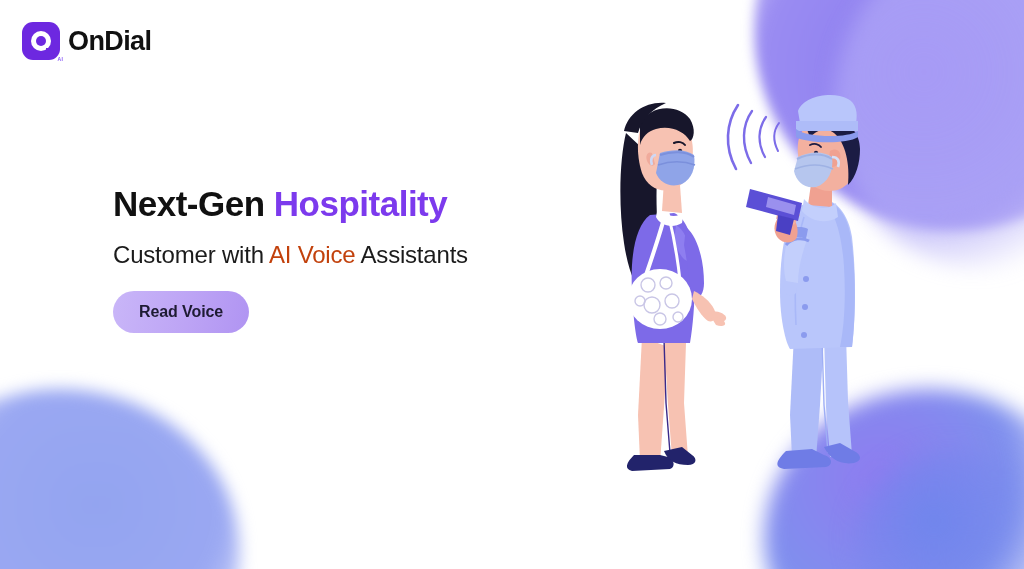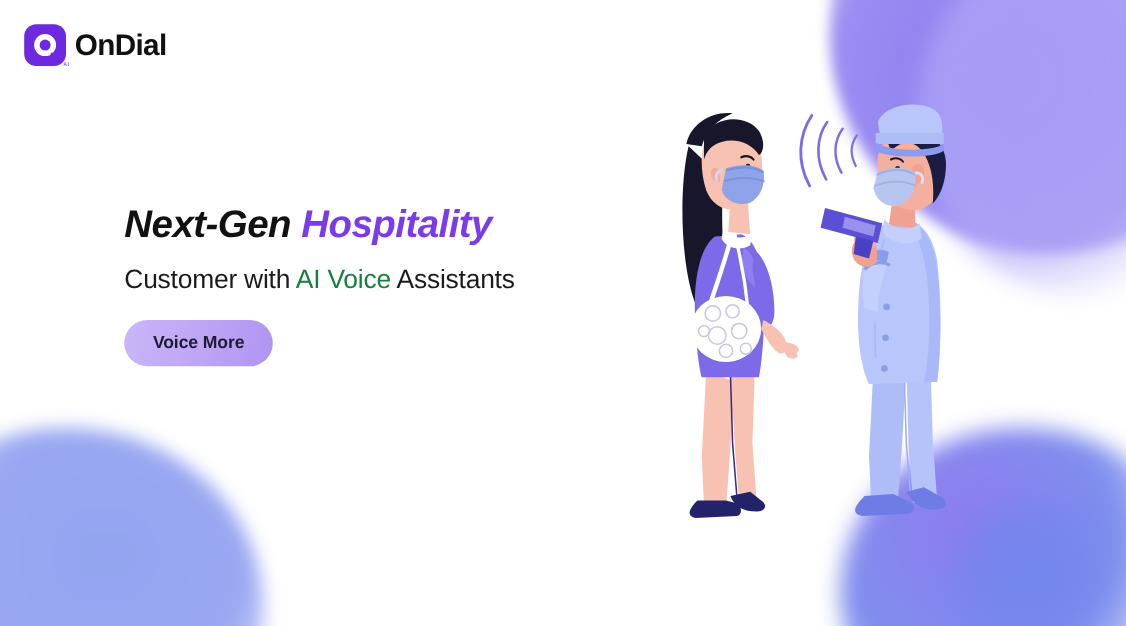--- a/index.html
+++ b/index.html
@@ -95,29 +95,28 @@
     font-size:27px; font-weight:700;
     color:#111111; letter-spacing:-0.6px;
   }
 
   
   .copy { position:absolute; left:113px; top:178px; width:470px; }
   .headline {
     font-size:35px; font-weight:700;
     line-height:1.47; color:#111111;
     letter-spacing:-0.5px;
-    font-style:italic;
   }
   .headline .hl { color:#7c3aed; }
   .subhead {
     margin-top:12px;
     font-size:24px; font-weight:400;
     color:#1b1b1b; letter-spacing:-0.2px;
   }
-  .subhead .hl { color:#15803d; }
+  .subhead .hl { color:#c2410c; }
   .cta {
     margin-top:22px;
     display:inline-block;
     padding:12px 26px;
     border:none; border-radius:999px;
     background:linear-gradient(100deg,#c9b6f8 0%,#bda4f5 55%,#b094f2 100%);
     color:#1e1b33;
     font-family:"Liberation Sans", sans-serif;
     font-size:16px; font-weight:600;
     letter-spacing:-0.1px;
@@ -148,21 +147,21 @@
     <span class="logo-text">OnDial</span>
   </div>
 
   <div class="copy">
     <h1 class="headline">
       <span>Next-Gen </span><span class="hl">Hospitality</span><br>
     </h1>
     <p class="subhead">
       <span>Customer with </span><span class="hl">AI Voice</span><span> Assistants</span>
     </p>
-    <button class="cta">Voice More</button>
+    <button class="cta">Read Voice</button>
   </div>
 
   <div class="illus">
     <svg viewBox="0 0 360 400" xmlns="http://www.w3.org/2000/svg">
 
       <g>
 
         <path d="M36 48 C30 72 28 118 34 158 C38 185 46 205 56 212 L80 206 C68 176 64 120 68 78 Z" fill="#17162b"></path>
 
         <path d="M52 252 L48 330 L50 376 L70 378 L74 322 L78 262 Z" fill="#f7c2b2"></path>

